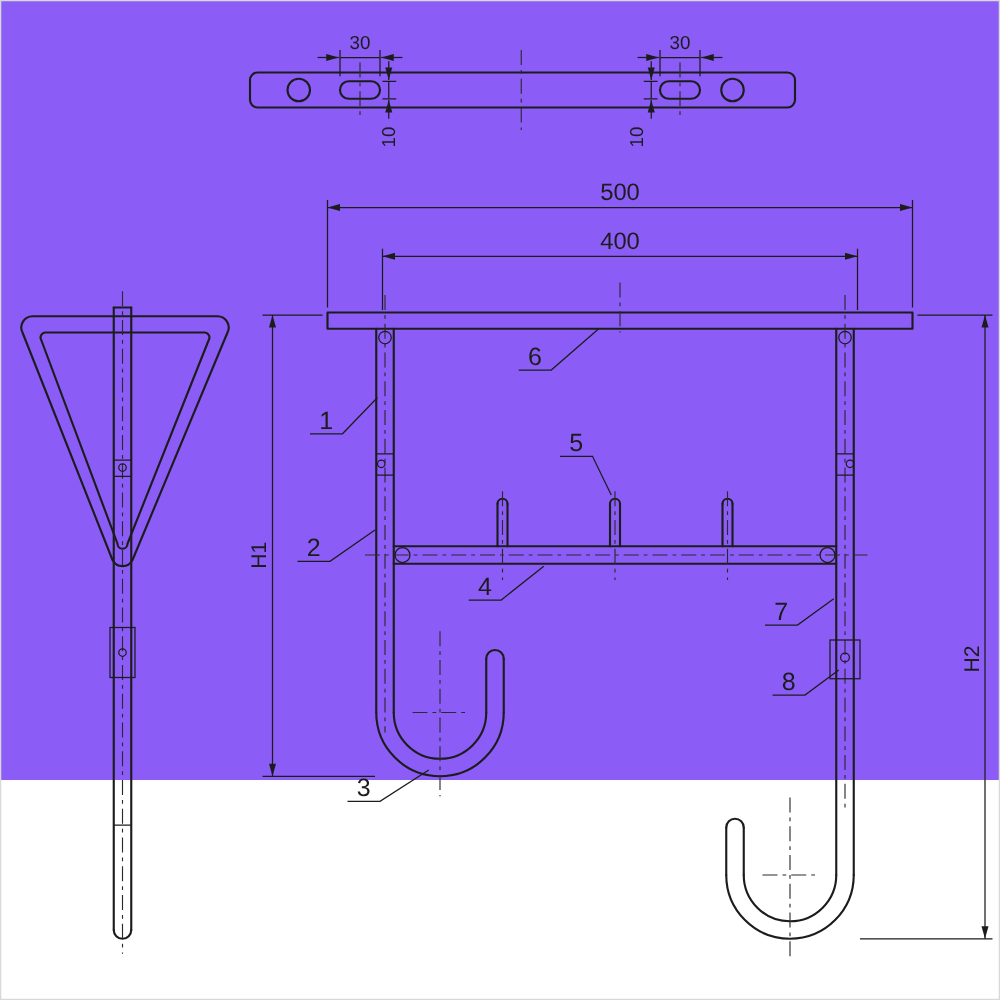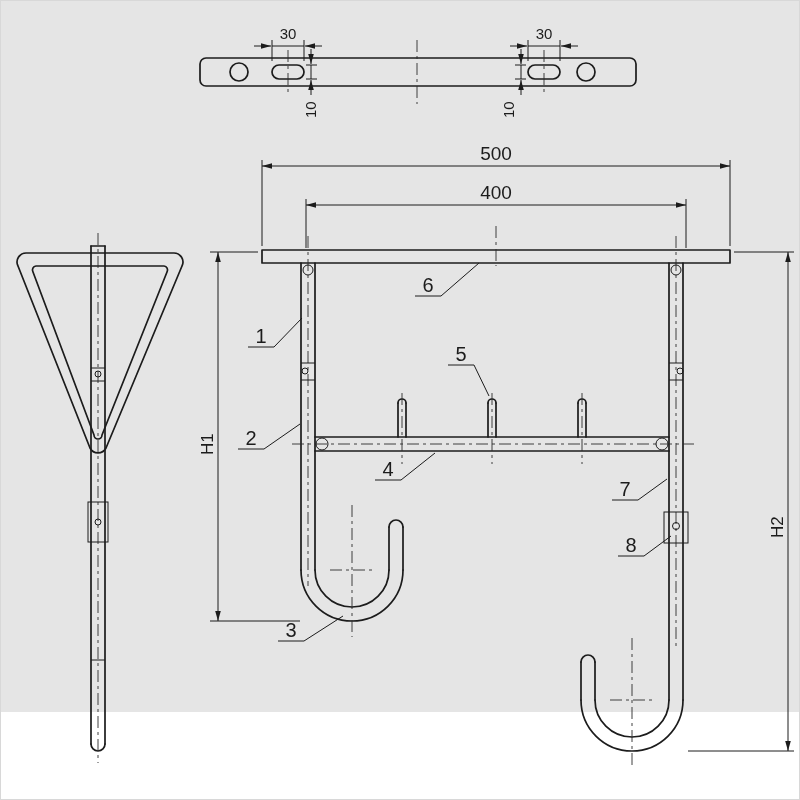--- a/index.html
+++ b/index.html
@@ -1,16 +1,16 @@
 <!DOCTYPE html>
 <html><head>
 <meta charset="utf-8">
 <style>
   html,body{margin:0;padding:0;background:#ffffff;width:800px;height:800px;overflow:hidden;}
-  .canvas{width:800px;height:712px;background:#e5e5e5;position:relative;}
+  .canvas{width:800px;height:624px;background:#8b5cf6;position:relative;}
   svg{display:block;}
   text{font-family:"Liberation Sans",sans-serif;fill:#1c1c1c;}
   .ol{stroke:#1c1c1c;stroke-width:1.7;fill:none;stroke-linejoin:round;stroke-linecap:round;}
   .th{stroke:#1c1c1c;stroke-width:1;fill:none;}
   .cl{stroke:#2a2a2a;stroke-width:0.9;fill:none;stroke-dasharray:12 4 3 4;}
   .t-dim{font-size:19px;text-anchor:middle;}
   .t-sm{font-size:15px;text-anchor:middle;}
   .t-part{font-size:20px;text-anchor:middle;}
   .t-rot{font-size:17px;}
   .t-rot10{font-size:15px;}

